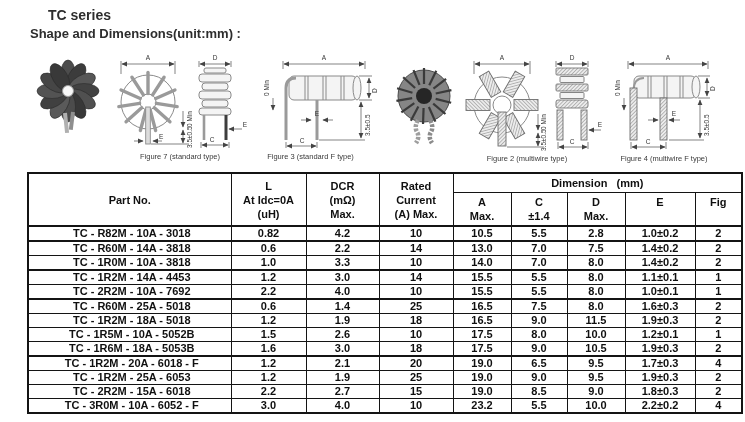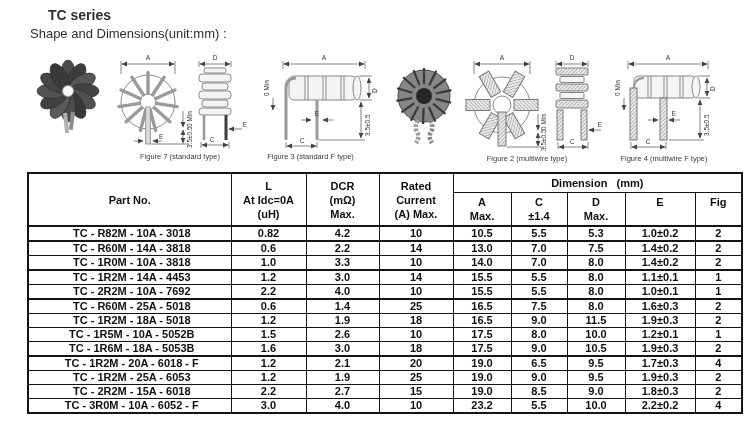--- a/index.html
+++ b/index.html
@@ -2,21 +2,21 @@
 <html><head>
 <meta charset="utf-8">
 <style>
   * { margin:0; padding:0; box-sizing:border-box; }
   html,body { background:#fff; }
   body {
     width:745px; height:422px; position:relative; overflow:hidden;
     font-family:"Liberation Sans", sans-serif; color:#222;
   }
   .title    { position:absolute; left:48px; top:7px;  font-size:14px; font-weight:bold; color:#2d2d2d; }
-  .subtitle { position:absolute; left:30px; top:26px; font-size:13px; font-weight:normal; color:#2d2d2d; }
+  .subtitle { position:absolute; left:30px; top:26px; font-size:13px; font-weight:bold; color:#2d2d2d; }
 
   svg.fig { position:absolute; }
   .caption { position:absolute; font-size:7.5px; color:#3a3a3a; text-align:center; white-space:nowrap; }
 
   g.dim, .dim { stroke:#4f4f4f; stroke-width:0.7; fill:none; }
   .dt { font-size:6.5px; fill:#333; font-family:"Liberation Sans", sans-serif; }
   .draw { stroke:#8a8a8a; stroke-width:1; }
 
   table.parts { position:absolute; left:27px; top:172px; width:714px;
     border-collapse:collapse; table-layout:fixed; border:2px solid #141414; }
@@ -338,21 +338,21 @@
     </tr>
   </thead>
   <tbody>
       <tr>
         <td class="part-cell">TC - R82M - 10A - 3018</td>
         <td>0.82</td>
         <td>4.2</td>
         <td>10</td>
         <td>10.5</td>
         <td>5.5</td>
-        <td>5.3</td>
+        <td>2.8</td>
         <td>1.0±0.2</td>
         <td>2</td>
       </tr>
       <tr class="group-start">
         <td class="part-cell">TC - R60M - 14A - 3818</td>
         <td>0.6</td>
         <td>2.2</td>
         <td>14</td>
         <td>13.0</td>
         <td>7.0</td>

